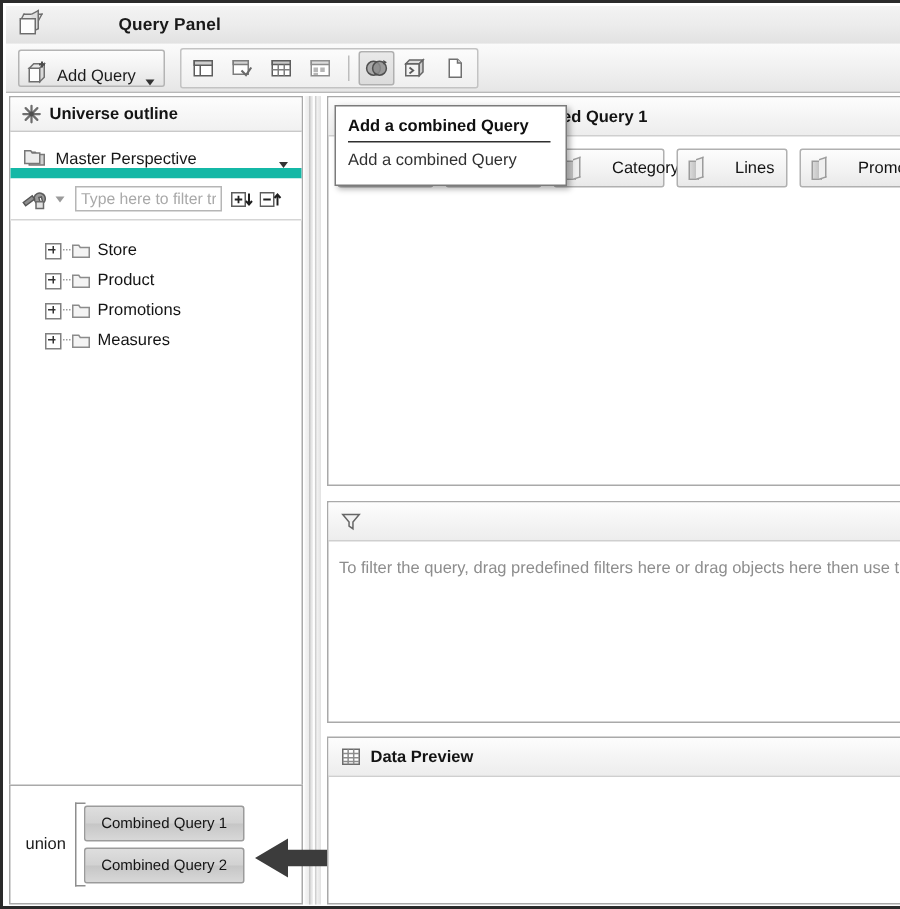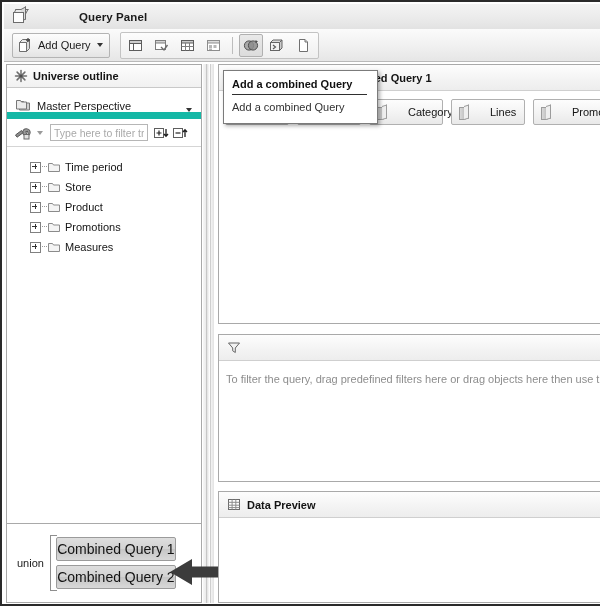--- a/index.html
+++ b/index.html
@@ -34,21 +34,21 @@
   .cube .top{left:1px;top:0px;width:11px;height:4px;border:1px solid #6d6d6d;border-bottom:none;background:#e8e8e8;transform:skewX(-28deg);transform-origin:bottom left;}
   .cube .side{left:9px;top:0px;width:4px;height:11px;border:1px solid #6d6d6d;border-left:none;background:#dcdcdc;transform:skewY(-28deg);transform-origin:top left;}
   
   .toolbar{
     position:absolute;left:2px;top:27px;width:596px;height:32px;
     background:linear-gradient(to bottom,#fbfbfb 0%,#f0f0f0 55%,#e6e6e6 100%);
     border-bottom:1px solid #b9b9b9;
     display:flex;align-items:center;
   }
   .addq{
-    margin-left:8px;height:23px;display:flex;align-items:center;
+    margin-left:8px;height:23px;display:flex;align-items:flex-end;
     padding:0 6px 0 4px;border:1px solid #b4b4b4;border-radius:2px;
     background:linear-gradient(to bottom,#fdfdfd 0%,#f2f2f2 50%,#e4e4e4 100%);
     cursor:default;
   }
   .addq .lbl{margin:0 6px 0 5px;font-size:11px;color:#1b1b1b;}
   .caret{width:0;height:0;border-left:3.5px solid transparent;border-right:3.5px solid transparent;border-top:4px solid #333;}
   .tgroup{
     margin-left:10px;height:25px;display:flex;align-items:center;
     border:1px solid #c3c3c3;border-radius:2px;
     background:linear-gradient(to bottom,#fcfcfc,#efefef);
@@ -110,25 +110,25 @@
     border:1px solid #a9a9a9;background:#ffffff;box-sizing:border-box;
     display:flex;align-items:center;
   }
   .union{margin-left:10px;font-size:11px;color:#1a1a1a;}
   .bracket{
     margin-left:6px;width:7px;height:56px;box-sizing:border-box;
     border:1px solid #8e8e8e;border-right:none;
   }
   .qbtns{display:flex;flex-direction:column;gap:4px;margin-left:-1px;}
   .qbtn{
-    width:120px;height:24px;box-sizing:border-box;
+    width:107px;height:24px;box-sizing:border-box;
     border:1px solid #9b9b9b;border-radius:2px;
     background:linear-gradient(to bottom,#dedede 0%,#d2d2d2 48%,#c6c6c6 52%,#d8d8d8 100%);
     display:flex;align-items:center;justify-content:center;
-    font-size:14px;color:#131313;
+    font-size:10px;color:#131313;
   }
   .arrow{position:absolute;left:166px;top:552px;}
   
   .rpanel{position:absolute;box-sizing:border-box;border:1px solid #a9a9a9;background:#fff;}
   .rp-head{
     height:25px;display:flex;align-items:center;
     background:linear-gradient(to bottom,#fdfdfd,#f3f3f3 60%,#ededed);
     border-bottom:1px solid #cfcfcf;
   }
   .rp-head .t{font-weight:bold;font-size:11px;color:#131313;margin-left:6px;}
@@ -305,30 +305,20 @@
 
       <div class="tchild">
         <div class="tnode" style="margin-top:4px">
           <span class="pm plus"></span>
           <span class="dash"></span>
           <span>
             <svg width="14" height="12" viewBox="0 0 14 12">
                 <path d="M1.5 2.5 h4 l1 1.5 h6 v6.5 h-11 z" fill="#f4f4f4" stroke="#8b8b8b"></path>
               </svg>
           </span>
-          <span class="lab">Time period</span>
-        </div>
-        <div class="tnode" style="margin-top:4px">
-          <span class="pm plus"></span>
-          <span class="dash"></span>
-          <span>
-            <svg width="14" height="12" viewBox="0 0 14 12">
-                <path d="M1.5 2.5 h4 l1 1.5 h6 v6.5 h-11 z" fill="#f4f4f4" stroke="#8b8b8b"></path>
-              </svg>
-          </span>
           <span class="lab">Store</span>
         </div>
         <div class="tnode" style="margin-top:4px">
           <span class="pm plus"></span>
           <span class="dash"></span>
           <span>
             <svg width="14" height="12" viewBox="0 0 14 12">
                 <path d="M1.5 2.5 h4 l1 1.5 h6 v6.5 h-11 z" fill="#f4f4f4" stroke="#8b8b8b"></path>
               </svg>
           </span>

